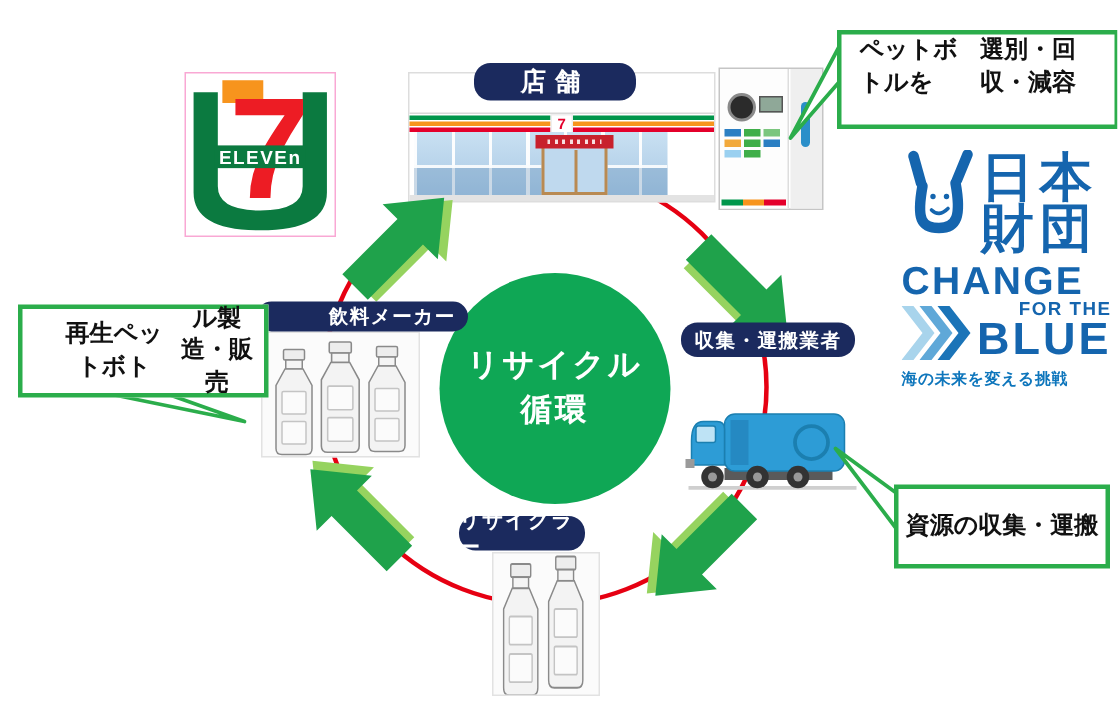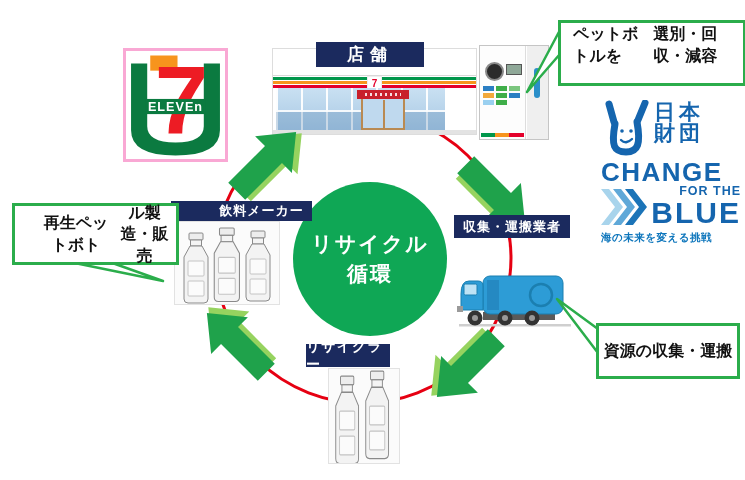--- a/index.html
+++ b/index.html
@@ -7,35 +7,35 @@
           font-family:"Liberation Sans","DejaVu Sans",sans-serif;}
   .layer{position:absolute;left:0;top:0;pointer-events:none;}
 
   
   .center-circle{position:absolute;left:293px;top:182px;width:154px;height:154px;border-radius:50%;
     background:#0FA755;color:#fff;display:flex;flex-direction:column;align-items:center;justify-content:center;
     font-weight:bold;font-size:21px;letter-spacing:2px;line-height:1.45;z-index:2;}
 
   
   .tag{position:absolute;background:#1B2A5E;color:#fff;font-weight:bold;display:flex;align-items:center;
-    justify-content:center;border-radius:0;letter-spacing:1px;z-index:6;}
+    justify-content:center;border-radius:11px;letter-spacing:1px;z-index:6;}
   .tag.store{left:316px;top:42px;width:108px;height:25px;font-size:17px;letter-spacing:6px;}
   .tag.collector{left:454px;top:215px;width:116px;height:23px;font-size:13px;}
   .tag.recycler{left:306px;top:344px;width:84px;height:23px;font-size:14px;}
   .tag.maker{left:171px;top:201px;width:101px;height:20px;font-size:13px;padding-left:40px;}
 
   
   .callout{position:absolute;background:#fff;border:3px solid #2BAD4B;color:#111;font-weight:bold;
     display:flex;flex-direction:row;justify-content:center;z-index:7;line-height:1.35;}
   .callout.pet{left:558px;top:20px;width:170px;height:60px;font-size:16px;padding-left:12px;}
   .callout.resource{left:596px;top:323px;width:138px;height:50px;font-size:16px;align-items:center;text-align:center;}
   .callout.reman{left:12px;top:203px;width:137px;height:56px;font-size:16px;align-items:center;text-align:center;padding-left:24px;}
 
   
-  .sej-logo{position:absolute;left:123px;top:48px;width:99px;height:108px;background:#fff;border:3px solid #f9a8d4;z-index:2;}
+  .sej-logo{position:absolute;left:123px;top:48px;width:99px;height:108px;background:#fff;border:1px solid #f9a8d4;z-index:2;}
 
   
   .store-img{position:absolute;left:272px;top:48px;width:203px;height:85px;background:#fff;border:1px solid #ddd;z-index:2;}
   .store-band{position:absolute;left:0;top:26px;right:0;height:13px;background:#fff;border-top:1px solid #d8d8d8;}
   .store-band .s1{position:absolute;left:0;right:0;top:1px;height:3px;background:#00964B;}
   .store-band .s2{position:absolute;left:0;right:0;top:5px;height:3px;background:#F7941D;}
   .store-band .s3{position:absolute;left:0;right:0;top:9px;height:3px;background:#E4002B;}
   .store-band .mini7{position:absolute;left:94px;top:0;width:13px;height:13px;background:#fff;border:1px solid #eee;
      color:#E4002B;font-weight:bold;font-size:10px;display:flex;align-items:center;justify-content:center;}
   .store-glass{position:absolute;left:3px;top:39px;right:31px;bottom:4px;
@@ -58,21 +58,21 @@
   .m-stickers{position:absolute;left:3px;top:40px;width:40px;display:flex;flex-wrap:wrap;gap:2px;}
   .m-stickers i{display:block;width:11px;height:5px;}
   .m-stripe{position:absolute;left:1px;bottom:2px;width:43px;height:4px;
      background:linear-gradient(90deg,#00964B 0 33%,#F7941D 33% 66%,#E4002B 66%);}
   .m-side{position:absolute;right:0;top:0;width:21px;height:100%;background:#EFEFEF;}
   .m-side i{position:absolute;left:7px;top:22px;width:6px;height:30px;border-radius:3px;background:#2B8FC9;}
 
   
   .cftb{position:absolute;left:601px;top:100px;width:140px;height:135px;background:#fff;z-index:2;color:#1565AE;}
   .cftb-top{display:flex;align-items:flex-start;}
-  .cftb-org{font-weight:bold;font-size:21px;line-height:.98;letter-spacing:4px;margin-left:3px;margin-top:2px;}
+  .cftb-org{font-weight:bold;font-size:35px;line-height:.98;letter-spacing:4px;margin-left:3px;margin-top:2px;}
   .cftb-change{font-weight:bold;font-size:26px;letter-spacing:1.5px;line-height:1;margin-top:3px;}
   .cftb-mid{display:flex;align-items:flex-end;}
   .cftb-right{flex:1;text-align:right;}
   .cftb-forthe{font-weight:bold;font-size:12.5px;letter-spacing:1px;line-height:1.1;}
   .cftb-blue{font-weight:bold;font-size:30px;letter-spacing:2px;line-height:.95;}
   .cftb-tagline{font-weight:bold;font-size:10.5px;color:#0E76BC;margin-top:4px;letter-spacing:.5px;}
 
   
   .bottles3{position:absolute;left:174px;top:221px;width:104px;height:82px;background:#FBFBFB;border:1px solid #e2e2e2;z-index:2;}
   .bottles2{position:absolute;left:328px;top:368px;width:70px;height:94px;background:#FBFBFB;border:1px solid #e2e2e2;z-index:2;}

